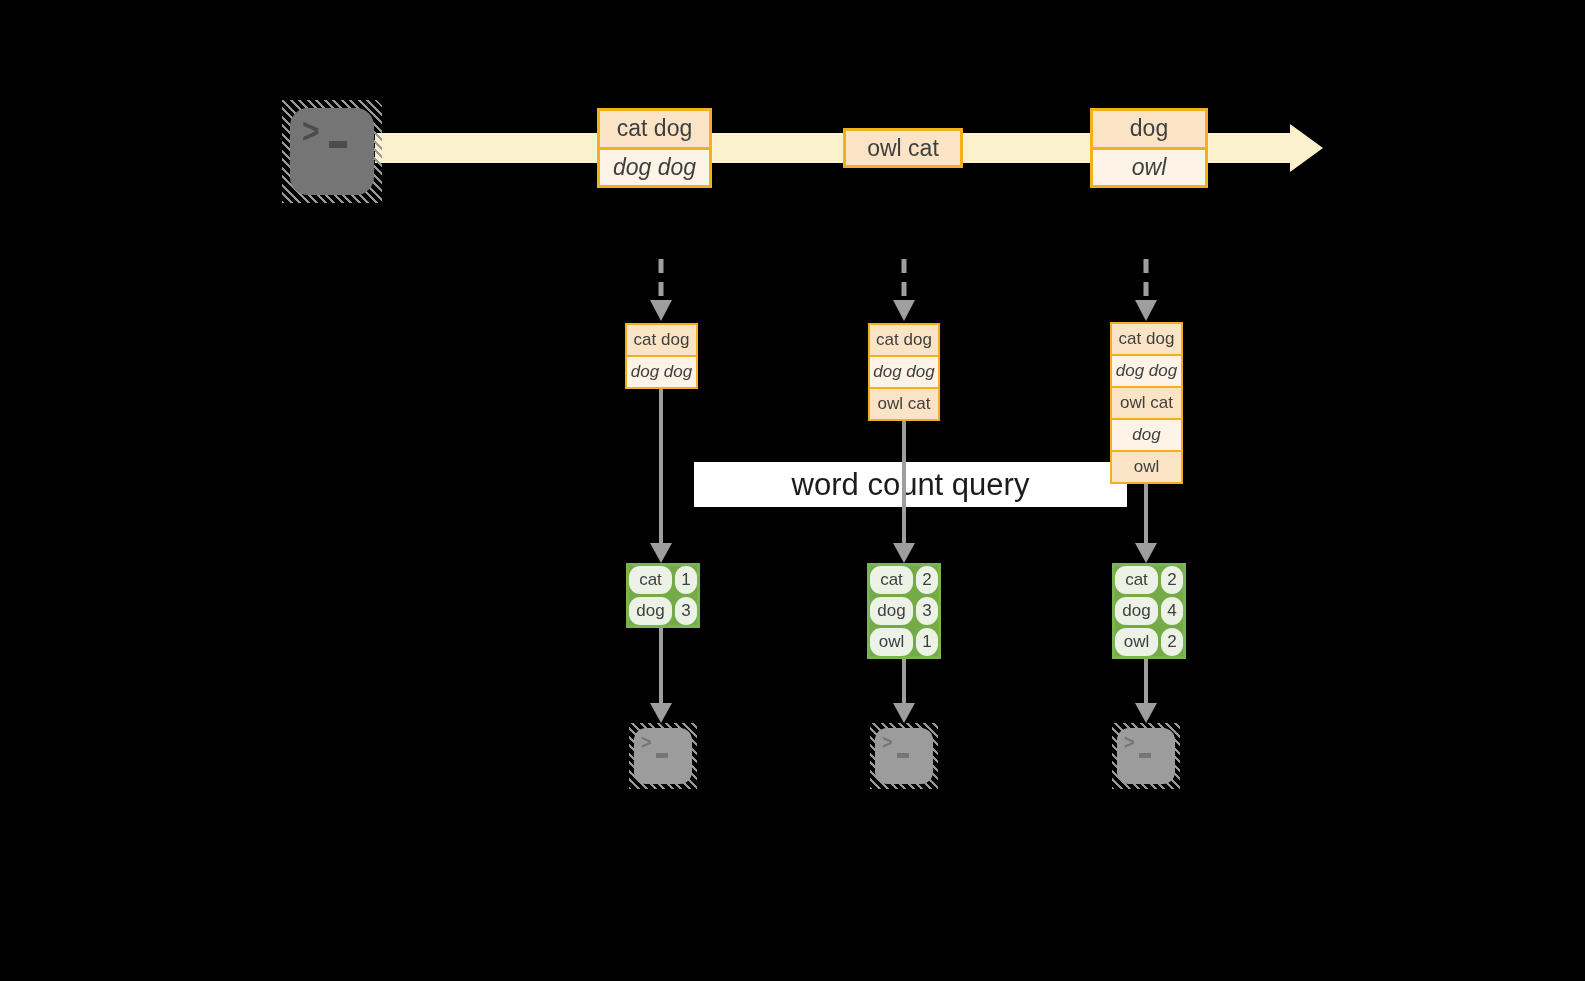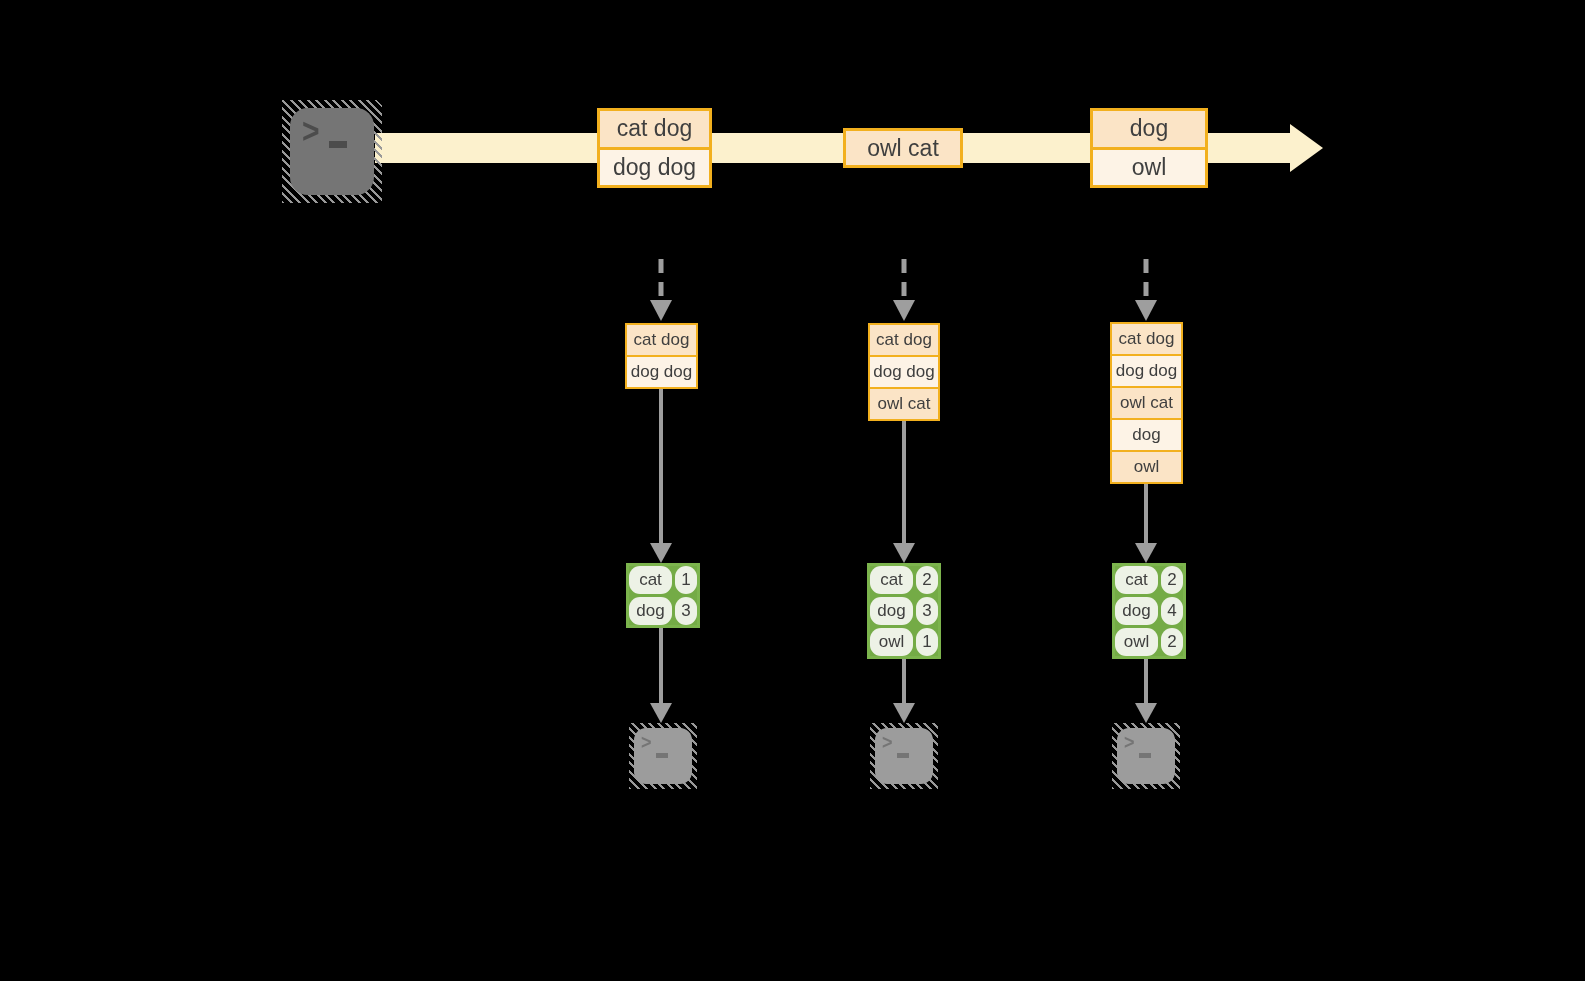--- a/index.html
+++ b/index.html
@@ -13,21 +13,21 @@
     border-top:24px solid transparent;border-bottom:24px solid transparent;border-left:33px solid #fcf1cd;}
   
   .obox{position:absolute;border:3px solid #f2b01e;display:flex;flex-direction:column;box-sizing:border-box;}
   .obox .cell{flex:1;display:flex;align-items:center;justify-content:center;color:#3f3f3f;}
   .obox .cell + .cell{border-top:3px solid #f2b01e;}
   .obox.big .cell{font-size:23px;}
   .obox.stack{border-width:2px;}
   .obox.stack .cell{font-size:17px;height:30px;flex:0 0 30px;}
   .obox.stack .cell + .cell{border-top:2px solid #f2b01e;}
   .cell.dark{background:#fbe4c6;}
-  .cell.light{background:#fdf3e6;}
+  .cell.light{background:#fdf3e6;font-style:italic;}
   
   .term{position:absolute;background:repeating-linear-gradient(45deg,#999 0 2px,transparent 2px 6px);}
   .term-body{position:absolute;border-radius:18px;background:#757575;}
   .term.top .term-body{inset:8px;}
   .term.bottom .term-body{inset:5px;border-radius:12px;background:#9c9c9c;}
   .chev{position:absolute;font-weight:bold;line-height:1;transform:scaleY(1.15);}
   .term.top .chev{left:12px;top:8px;font-size:30px;color:#4c4c4c;}
   .term.bottom .chev{left:7px;top:5px;font-size:18px;color:#757575;}
   .dashbar{position:absolute;background:#4c4c4c;}
   .term.top .dashbar{left:39px;top:33px;width:18px;height:7px;}
@@ -63,20 +63,21 @@
     <div class="cell light">dog dog</div>
   </div>
   <div class="obox big" style="left:843px;top:128px;width:120px;height:40px">
     <div class="cell dark">owl cat</div>
   </div>
   <div class="obox big" style="left:1090px;top:108px;width:118px;height:80px">
     <div class="cell dark">dog</div>
     <div class="cell light">owl</div>
   </div>
 
+  <div class="query">word count query</div>
 
   <svg class="arr" style="left:646px;top:255px" width="30" height="70">
     <line x1="15" y1="4" x2="15" y2="47" stroke="#9e9e9e" stroke-width="5" stroke-dasharray="14 9"></line>
     <polygon points="4,45 26,45 15,66" fill="#9e9e9e"></polygon>
   </svg>
   <svg class="arr" style="left:889px;top:255px" width="30" height="70">
     <line x1="15" y1="4" x2="15" y2="47" stroke="#9e9e9e" stroke-width="5" stroke-dasharray="14 9"></line>
     <polygon points="4,45 26,45 15,66" fill="#9e9e9e"></polygon>
   </svg>
   <svg class="arr" style="left:1131px;top:255px" width="30" height="70">

